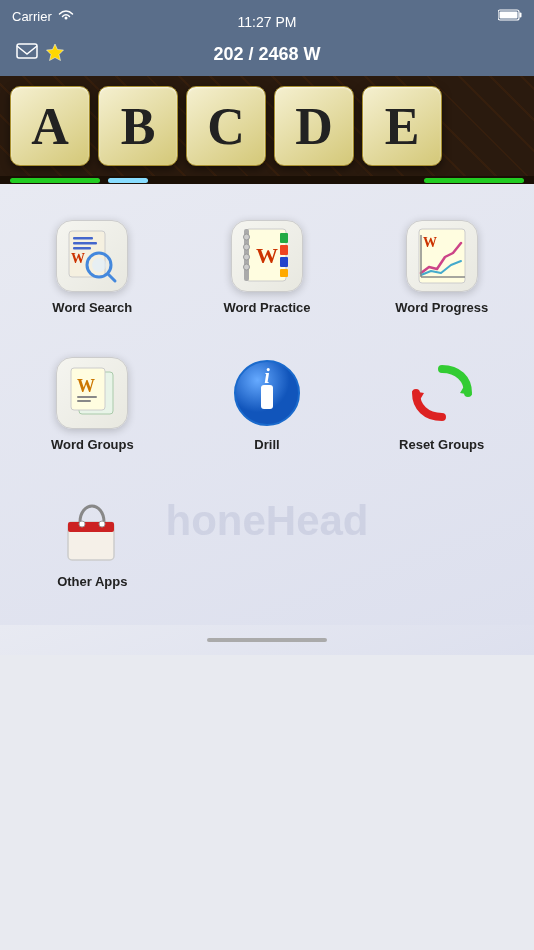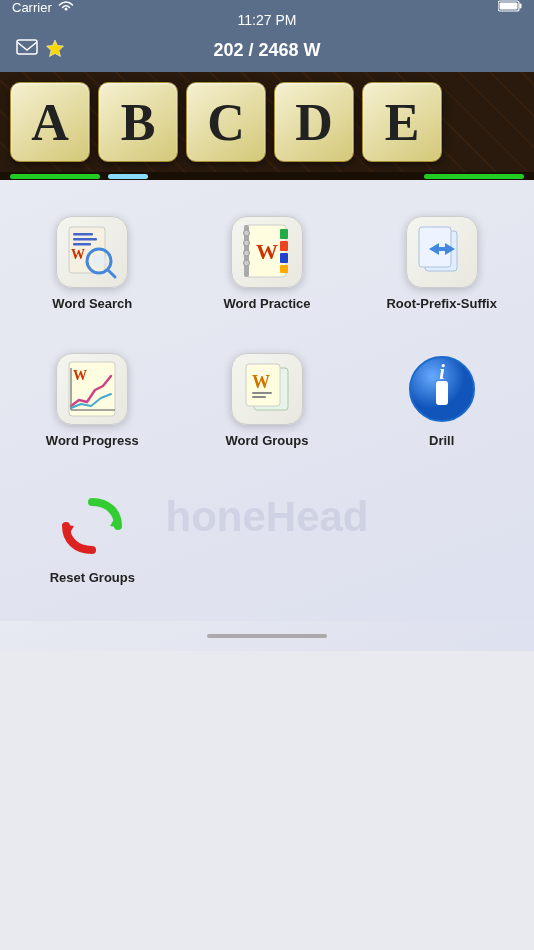--- a/index.html
+++ b/index.html
@@ -10,22 +10,22 @@
       font-family: -apple-system, 'Helvetica Neue', Arial, sans-serif;
       background: #e8eaf0;
     }
 
     
     .status-bar {
       background: #5a6e8a;
       color: white;
       display: flex;
       justify-content: space-between;
-      align-items: flex-start;
-      padding: 0 12px;
+      align-items: center;
+      padding: 16px 12px;
       height: 28px;
       font-size: 13px;
       font-weight: 500;
     }
     .status-left { display: flex; align-items: center; gap: 6px; }
     .status-center { position: absolute; left: 50%; transform: translateX(-50%); font-size: 14px; margin-top: 12px; }
     .status-right { display: flex; align-items: center; gap: 4px; }
 
     
     .header {
@@ -329,33 +329,20 @@
           <rect x="44" y="32" width="8" height="10" rx="1" fill="#2244cc"></rect>
           <rect x="44" y="44" width="8" height="8" rx="1" fill="#ffaa00"></rect>
 
           <text x="20" y="38" font-size="22" font-weight="bold" fill="#cc3300" font-family="serif">W</text>
         </svg>
       </div>
       <div class="icon-label">Word Practice</div>
     </div>
 
 
-    <div class="icon-item">
-      <div class="icon-img root-prefix-icon">
-        <svg width="62" height="62" viewBox="0 0 62 62">
-
-          <rect x="14" y="10" width="32" height="40" rx="3" fill="#e0eeff" stroke="#aac0e0" stroke-width="1"></rect>
-          <rect x="8" y="6" width="32" height="40" rx="3" fill="#eef4ff" stroke="#aac0e0" stroke-width="1"></rect>
-
-          <polygon points="18,28 28,22 28,26 40,26 40,30 28,30 28,34" fill="#4488dd"></polygon>
-          <polygon points="44,28 34,22 34,26 22,26 22,30 34,30 34,34" fill="#4488dd"></polygon>
-        </svg>
-      </div>
-      <div class="icon-label">Root-Prefix-Suffix</div>
-    </div>
 
     <div class="icon-item">
       <div class="icon-img word-progress-icon">
         <svg width="62" height="62" viewBox="0 0 62 62">
 
           <rect x="8" y="4" width="46" height="54" rx="3" fill="#fffde0" stroke="#ccc" stroke-width="1"></rect>
 
           <text x="12" y="22" font-size="14" font-weight="bold" fill="#cc3300" font-family="serif">W</text>
 
           <polyline points="10,48 18,42 26,44 34,32 42,28 50,18" fill="none" stroke="#cc4488" stroke-width="2.5" stroke-linecap="round" stroke-linejoin="round"></polyline>
@@ -411,19 +398,35 @@
           <path d="M36 12 C52 12 62 22 62 36" fill="none" stroke="#33cc33" stroke-width="8" stroke-linecap="round"></path>
           <polygon points="60,26 66,38 54,36" fill="#33cc33"></polygon>
 
           <path d="M36 60 C20 60 10 50 10 36" fill="none" stroke="#dd2222" stroke-width="8" stroke-linecap="round"></path>
           <polygon points="12,46 6,34 18,36" fill="#dd2222"></polygon>
         </svg>
       </div>
       <div class="icon-label">Reset Groups</div>
     </div>
 
+    <div class="icon-item">
+      <div class="icon-img other-apps-icon">
+        <svg width="72" height="72" viewBox="0 0 72 72">
+
+          <rect x="12" y="28" width="46" height="38" rx="4" fill="#f5f0e8" stroke="#ccc" stroke-width="1.5"></rect>
+
+          <path d="M24 28 C24 18 30 12 36 12 C42 12 48 18 48 28" fill="none" stroke="#888" stroke-width="3" stroke-linecap="round"></path>
+
+          <rect x="12" y="28" width="46" height="10" rx="2" fill="#cc2222"></rect>
+
+          <ellipse cx="26" cy="30" rx="3" ry="3" fill="white" stroke="#999" stroke-width="1"></ellipse>
+          <ellipse cx="46" cy="30" rx="3" ry="3" fill="white" stroke="#999" stroke-width="1"></ellipse>
+        </svg>
+      </div>
+      <div class="icon-label">Other Apps</div>
+    </div>
 
   </div>
 </div>
 
 <div class="bottom-indicator">
   <div class="home-indicator"></div>
 </div>
 
 </body></html>

